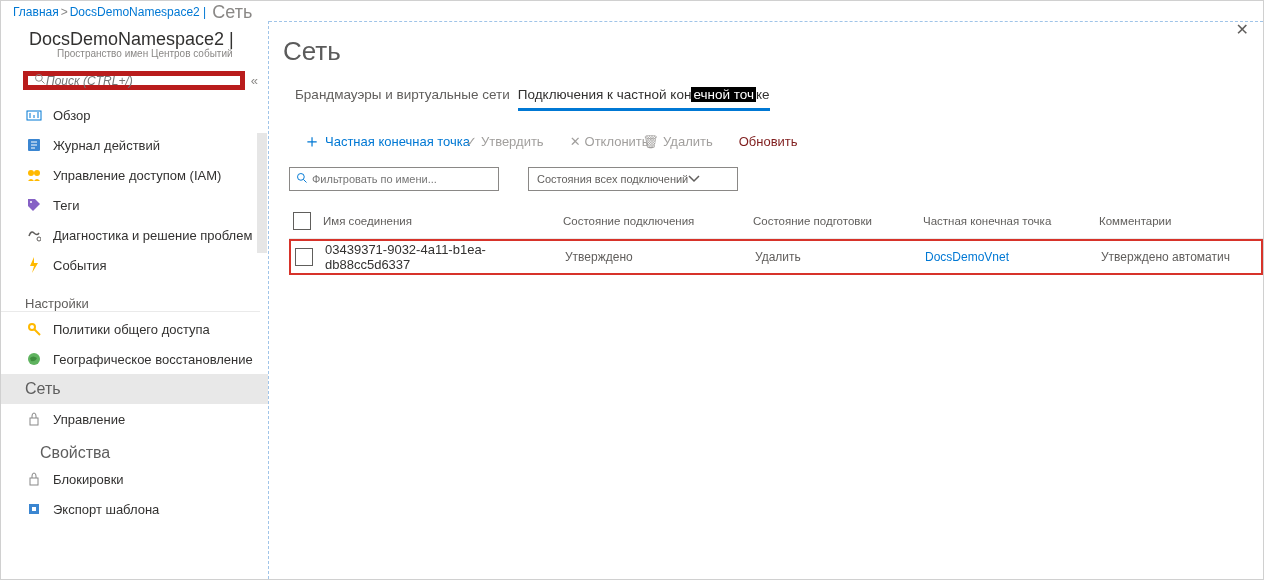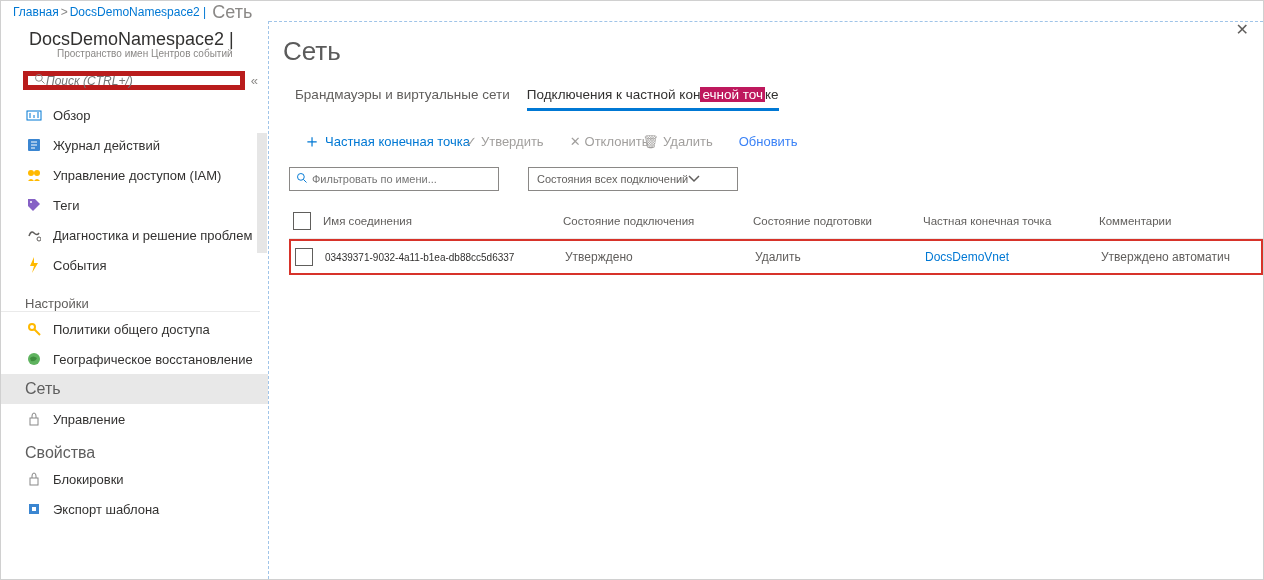--- a/index.html
+++ b/index.html
@@ -142,32 +142,32 @@
   .close-btn {
     position: absolute;
     top: -2px;
     right: 14px;
     font-size: 16px;
     color: #605e5c;
     cursor: pointer;
   }
   .tabs {
     display: flex;
-    gap: 17px;
+    gap: 8px;
     padding-left: 26px;
     font-size: 13.5px;
     color: #605e5c;
   }
   .tab { padding: 0 0 6px 0; cursor: pointer; }
   .tab.active {
     border-bottom: 3px solid #0078d4;
     color: #323130;
   }
   .tab .highlight-dark {
-    background: #be185d;
+    background: #000000;
     color: #fff;
     padding: 0 2px;
   }
   .toolbar {
     display: flex;
     gap: 26px;
     padding: 18px 0 14px 34px;
     align-items: center;
     color: #605e5c;
     font-size: 13px;
@@ -234,21 +234,21 @@
     height: 18px;
     border: 1px solid #605e5c;
     margin-left: 4px;
     cursor: pointer;
   }
   .trow {
     border: 2px solid #d7332a;
     color: #605e5c;
     font-size: 12px;
   }
-  .trow .connname { color: #323130; font-size: 10px; }
+  .trow .connname { color: #323130; font-size: 13px; }
   .link-cell { color: #0078d4; }
 </style>
 </head>
 <body>
 
 <div class="breadcrumb">
   <a href="#">Главная</a>
   <span class="sep">&gt;</span>
   <a href="#">DocsDemoNamespace2 |</a>
   <span class="tail">Сеть</span>
@@ -359,21 +359,21 @@
       <div class="nav-item">
         <span class="icn">
             <svg width="12" height="14">
               <rect x="2" y="6" width="8" height="7" fill="none" stroke="#888"></rect>
               <path d="M4 6 V4 Q4 1 6 1 Q8 1 8 4 V6" fill="none" stroke="#888"></path>
             </svg>
           </span>
         <span>Управление</span>
       </div>
 
-      <div class="nav-section-label" style="border:none;font-size:16px;color:#5e5e5e;padding-top:10px;">Свойства</div>
+      <div class="nav-section-label" style="border:none;font-size:16px;color:#5e5e5e;padding-top:10px;margin-left:15px;">Свойства</div>
       <div class="nav-item">
         <span class="icn">
             <svg width="12" height="14">
               <rect x="2" y="6" width="8" height="7" fill="none" stroke="#888"></rect>
               <path d="M4 6 V4 Q4 1 6 1 Q8 1 8 4 V6" fill="none" stroke="#888"></path>
             </svg>
           </span>
         <span>Блокировки</span>
       </div>
       <div class="nav-item">
@@ -410,21 +410,21 @@
         <span>Утвердить</span>
       </span>
       <span class="tool-btn disabled">
         <span>✕</span>
         <span>Отклонить</span>
       </span>
       <span class="tool-btn disabled" style="margin-left:-32px">
         <span>🗑</span>
         <span>Удалить</span>
       </span>
-      <span class="tool-btn" style="color:#3b82f6">
+      <span class="tool-btn" style="color:#7f1d1d">
         <span>Обновить</span>
       </span>
     </div>
 
     <div class="filter-row">
       <div class="filter-input">
         <span><svg width="12" height="12" viewBox="0 0 16 16">
               <circle cx="6.5" cy="6.5" r="4.5" fill="none" stroke="#0078d4" stroke-width="1.3"></circle>
               <line x1="10" y1="10" x2="14" y2="14" stroke="#0078d4" stroke-width="1.3"></line>
             </svg></span>

